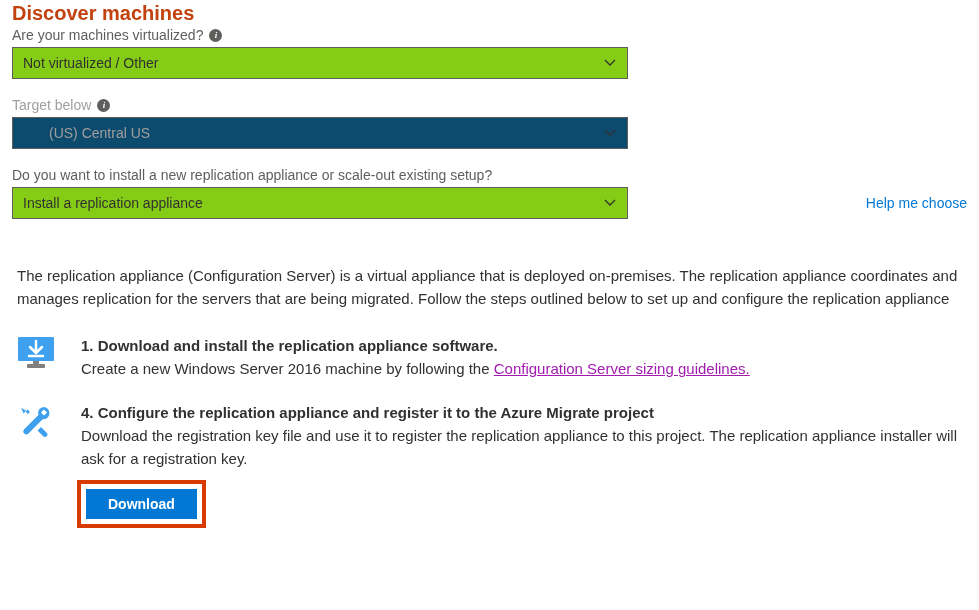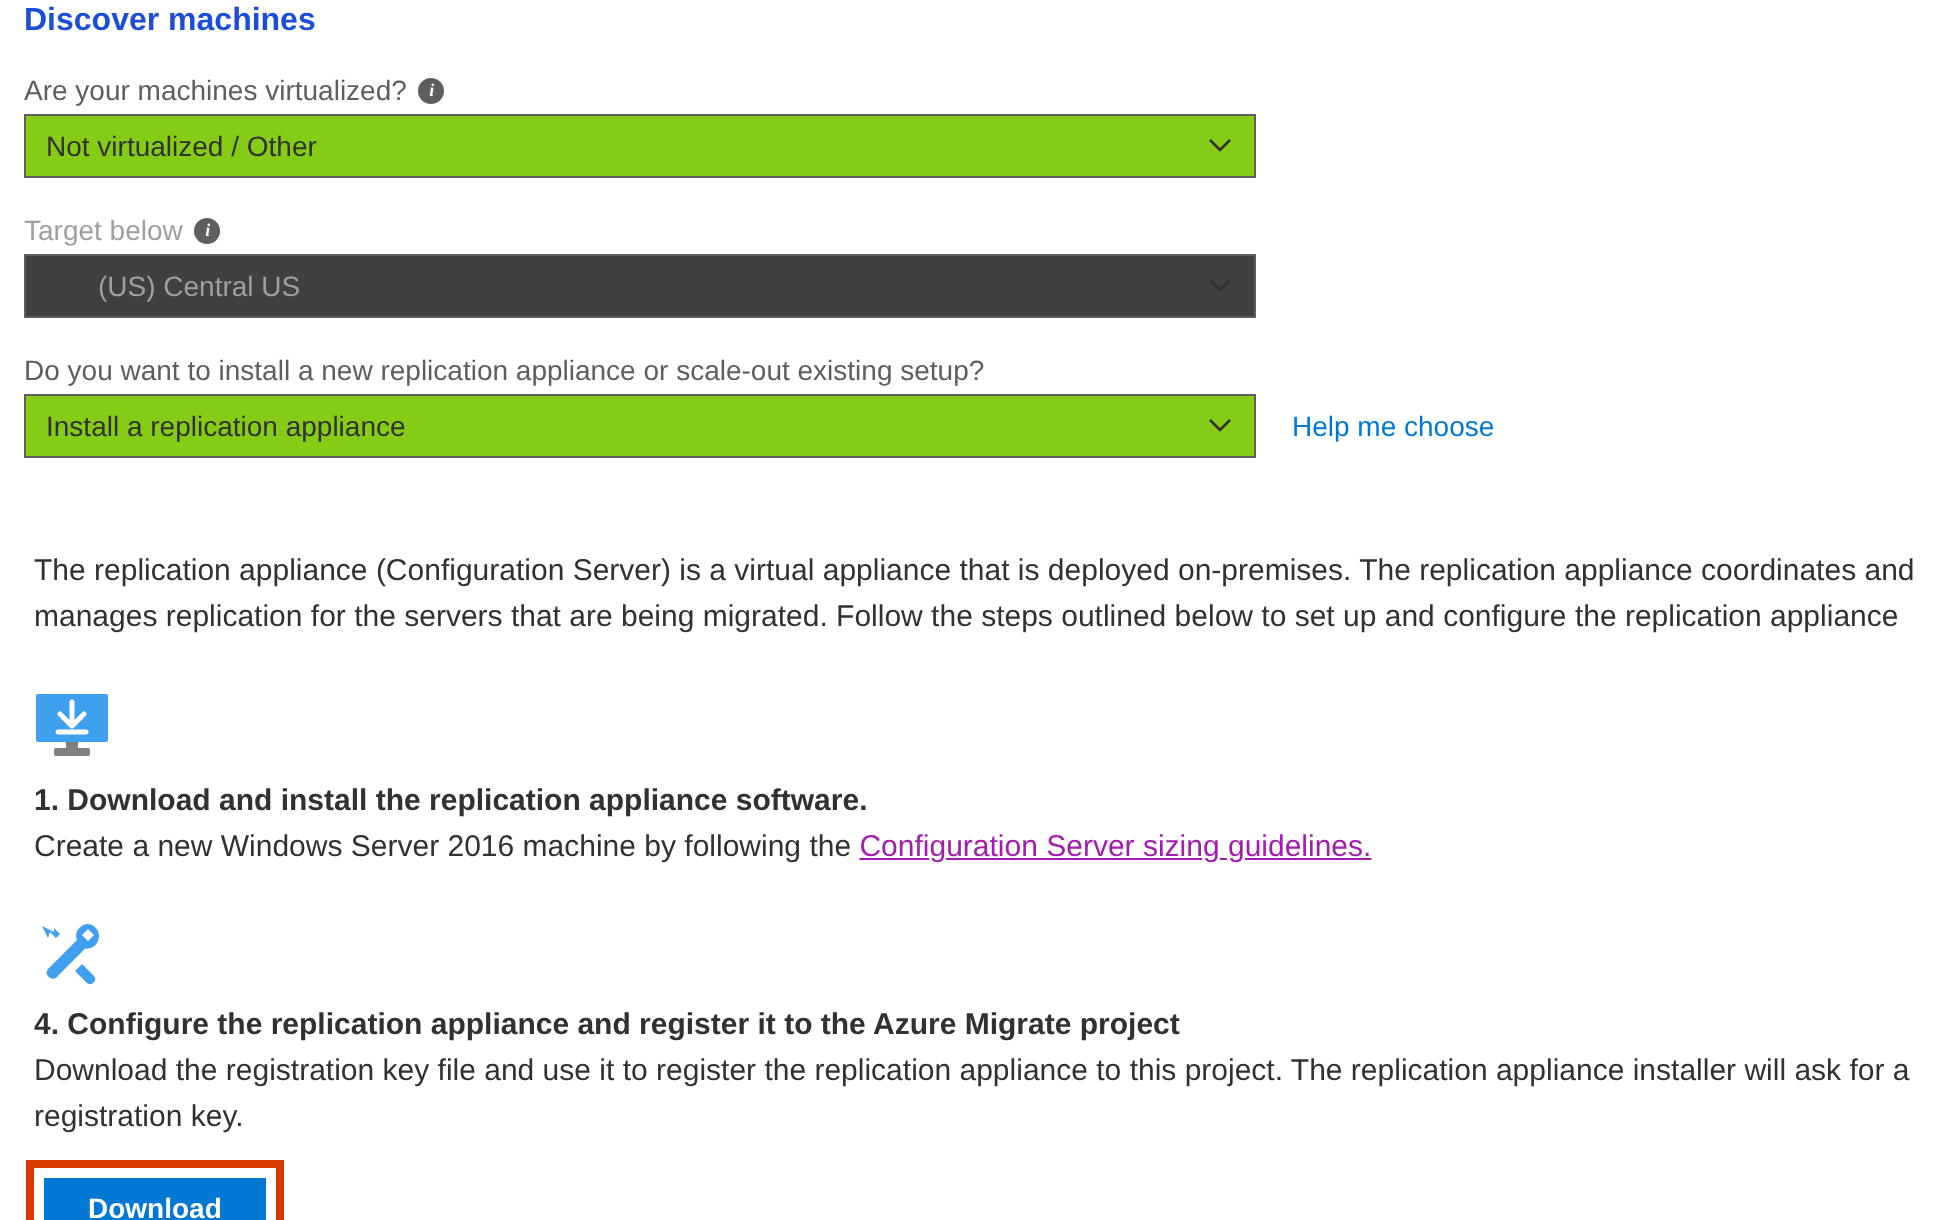--- a/index.html
+++ b/index.html
@@ -9,24 +9,24 @@
     }
     body {
       font-family: "Segoe UI", Arial, sans-serif;
       font-size: 14px;
       color: #323130;
       background: #fff;
       padding: 0 12px;
       width: 979px;
     }
     .page-title {
-      font-size: 16px;
+      font-size: 20px;
       font-weight: 600;
-      color: #1d4ed8;
-      margin: 2px 0 17px 0;
+      color: #c2410c;
+      margin: 2px 0 2px 0;
     }
     .field-group {
       margin-bottom: 18px;
     }
     .field-label {
       font-size: 14px;
       color: #605e5c;
       margin-bottom: 4px;
       display: flex;
       align-items: center;
@@ -56,21 +56,21 @@
       border: 1px solid #605e5c;
       background: #84cc16;
       padding: 0 32px 0 10px;
       font-size: 14px;
       color: #323130;
       display: flex;
       align-items: center;
       cursor: pointer;
     }
     .select.disabled {
-      background: #404040;
+      background: #0c4a6e;
       color: #a19f9d;
       cursor: default;
       padding-left: 36px;
     }
     .field-label.disabled {
       color: #a19f9d;
     }
     .chevron {
       position: absolute;
       right: 12px;
@@ -80,38 +80,38 @@
     }
     .chevron svg {
       width: 12px;
       height: 12px;
       display: block;
     }
     .appliance-row {
       display: flex;
       align-items: center;
       gap: 18px;
+      justify-content: space-between;
     }
     .help-link {
       color: #0078d4;
       font-size: 14px;
       cursor: pointer;
     }
     .intro-text {
       font-size: 15px;
       font-weight: 400;
       color: #323130;
       margin: 46px 5px 24px 5px;
       line-height: 1.5;
     }
     .step {
       display: flex;
-      gap: 3px;
+      gap: 24px;
       margin: 0 5px 20px 5px;
-      flex-direction: column;
     }
     .step-icon {
       flex: 0 0 40px;
       margin-top: 2px;
     }
     .step-content {
       flex: 1;
       line-height: 1.55;
       font-size: 15px;
     }

